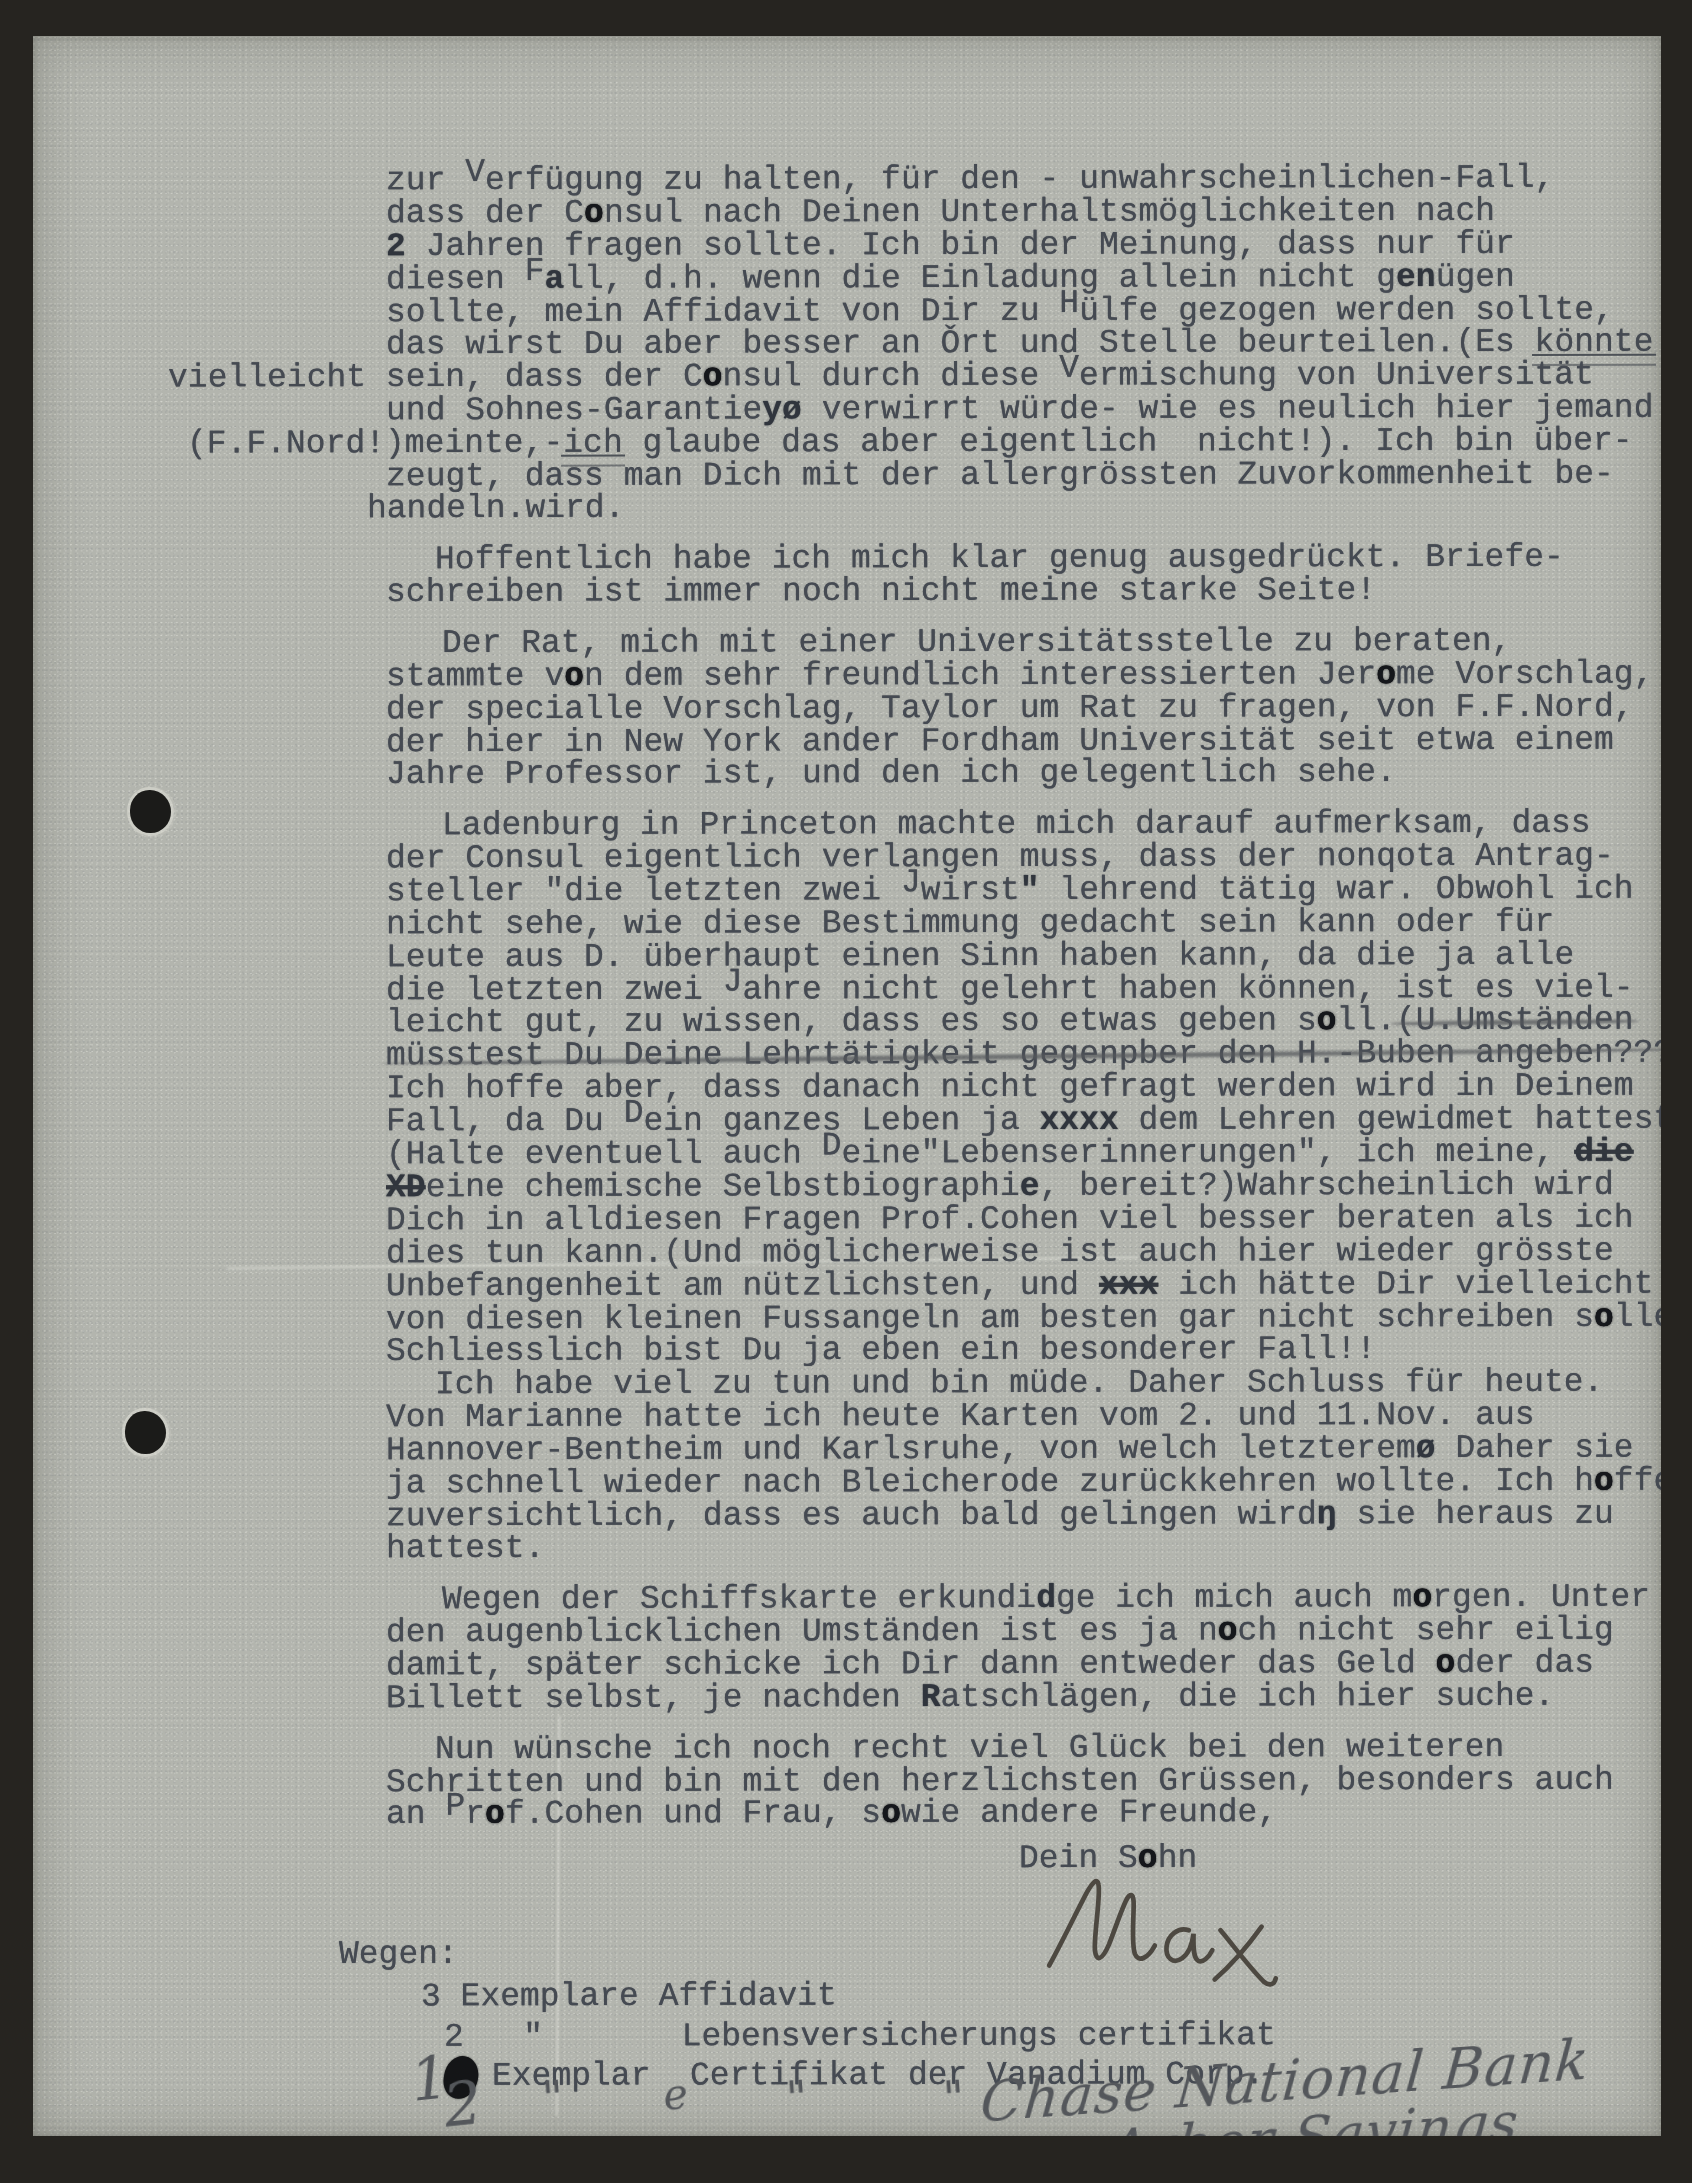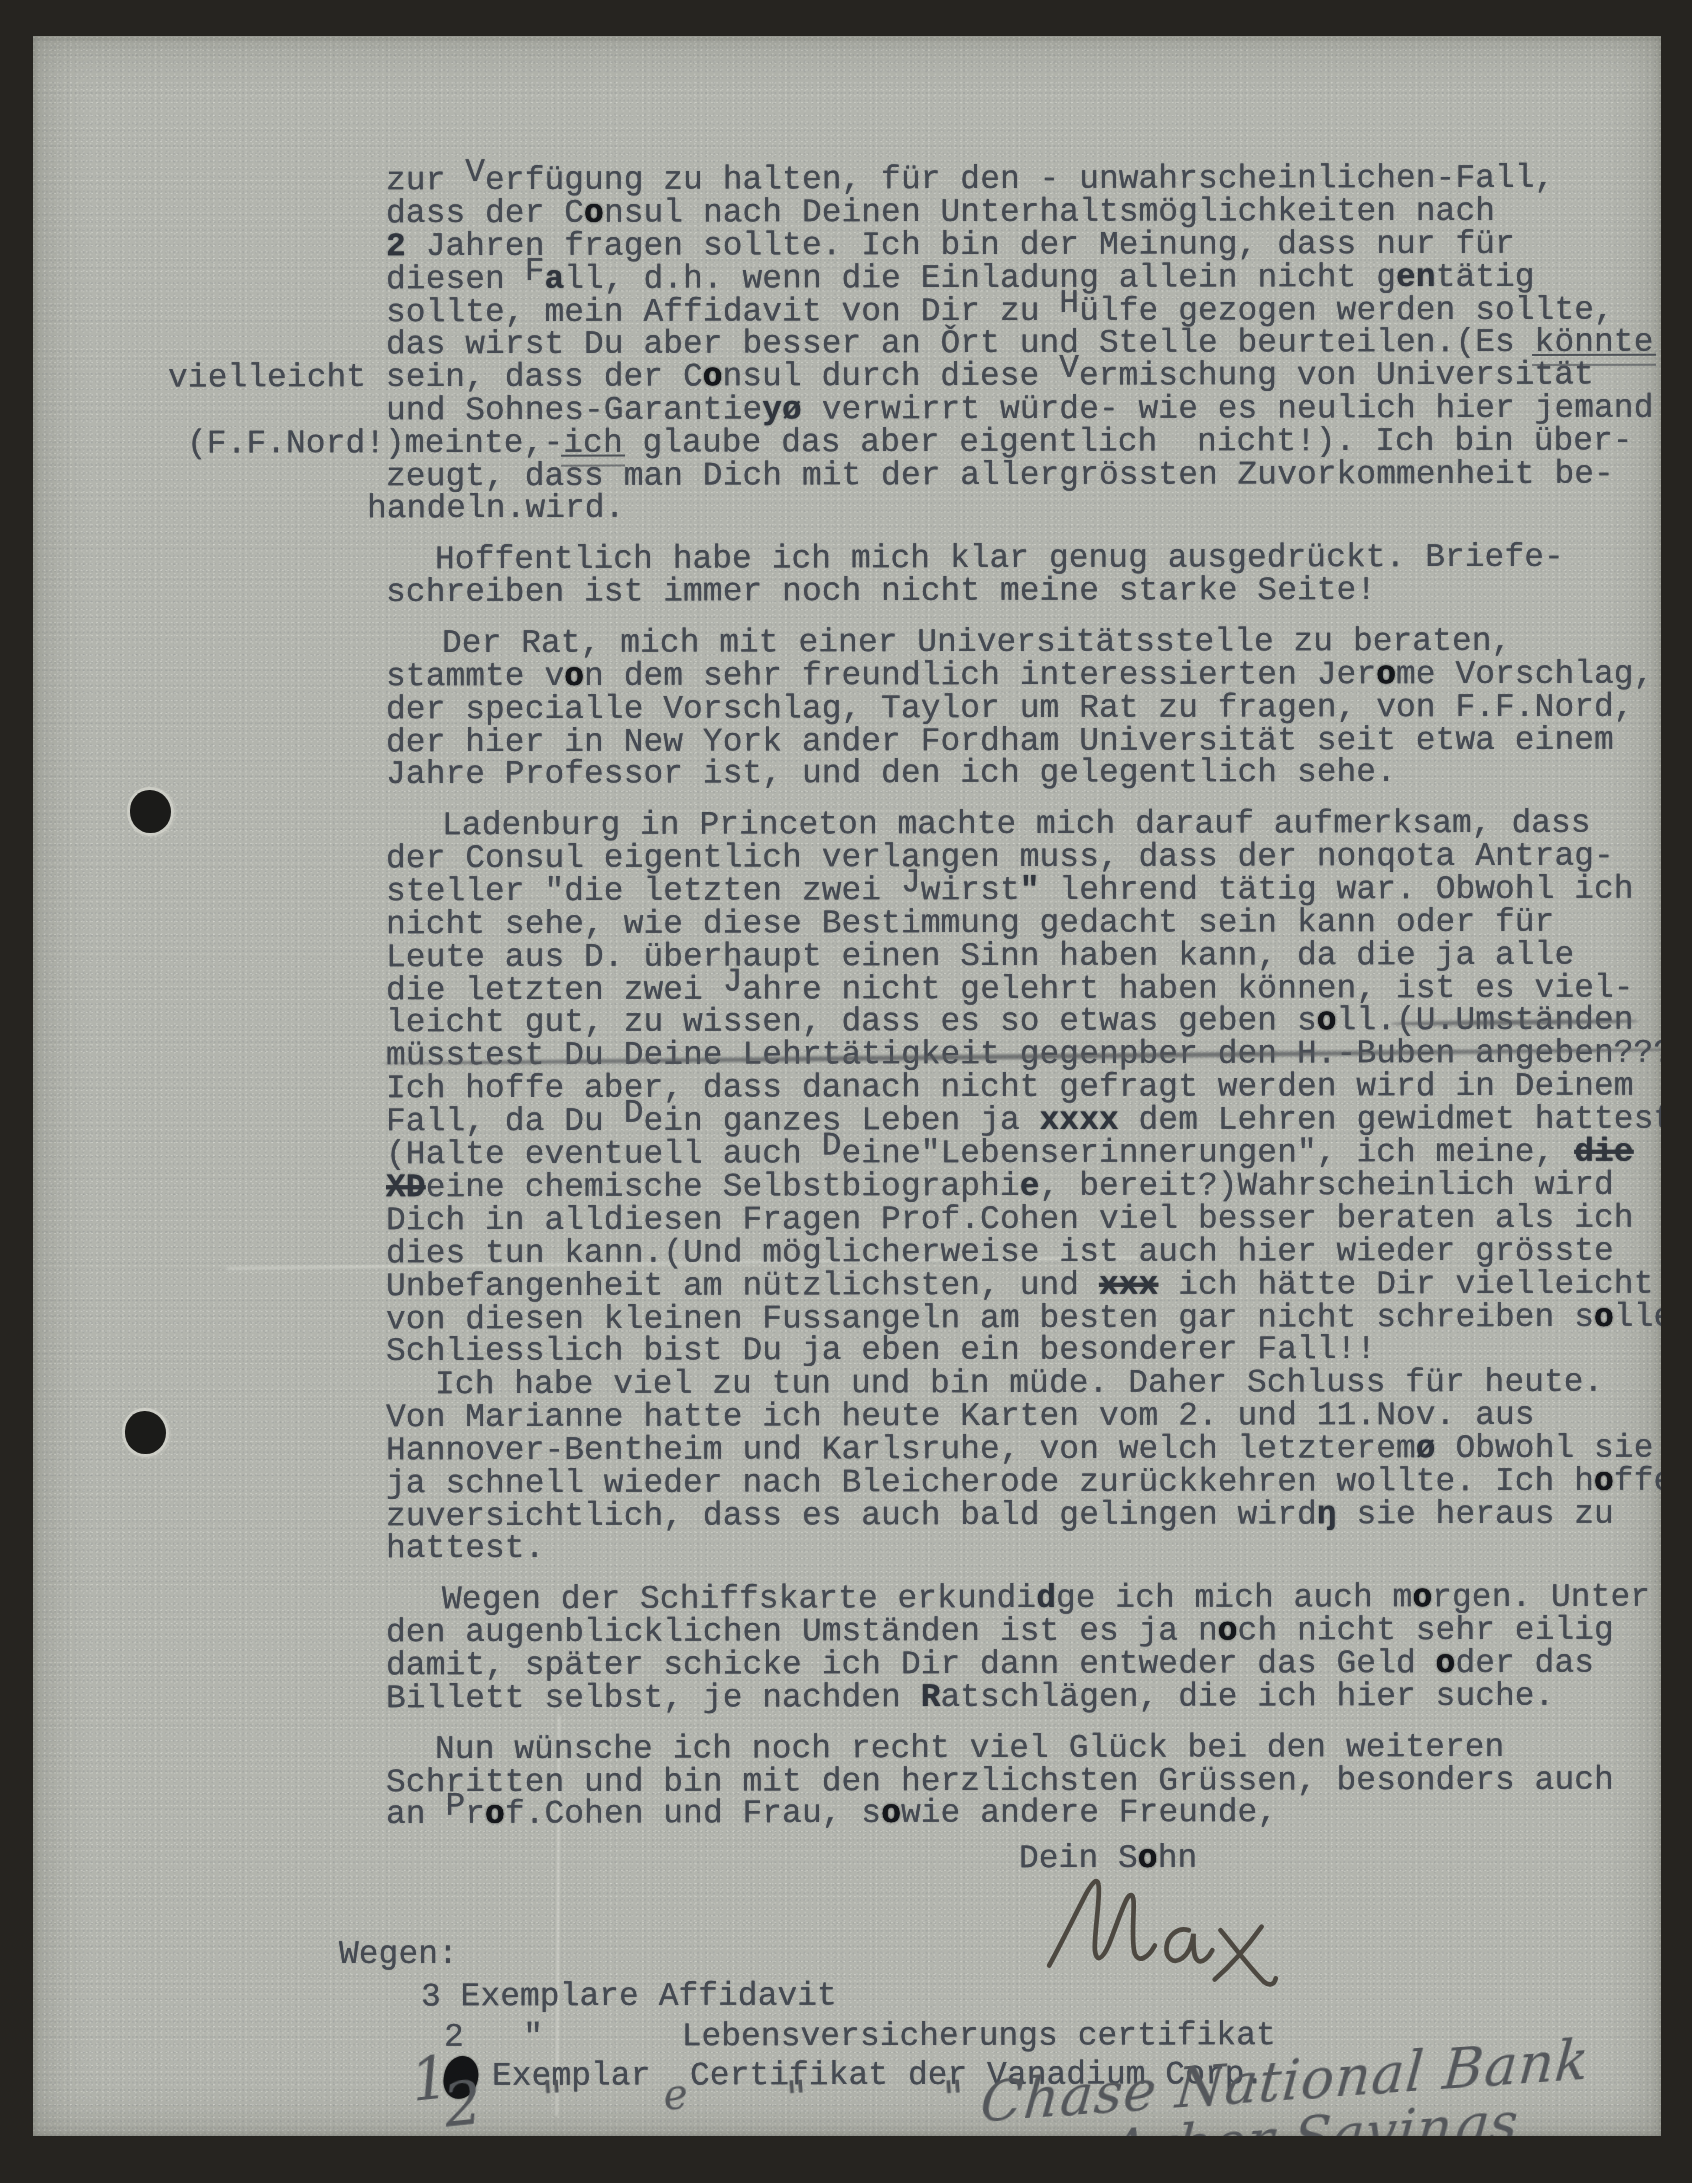--- a/index.html
+++ b/index.html
@@ -78,21 +78,21 @@
 
 <div id="stage">
   <div id="paper">
     <div class="crease-h" style="left:194px;top:1226px;width:911px;transform:rotate(-0.7deg);"></div>
     <div class="crease-v" style="left:524px;top:1680px;height:400px;transform:rotate(0.4deg);"></div>
 
     <div id="typed-layer">
         <div class="tline" style="left: 353px; top: 127px;"><span>zur </span><span class="up">V</span><span>erfügung zu halten, für den - unwahrscheinlichen-Fall,</span></div>
         <div class="tline" style="left: 353px; top: 160px;"><span>dass der C</span><span class="dot">o</span><span>nsul nach Deinen Unterhaltsmöglichkeiten nach</span></div>
         <div class="tline" style="left: 353px; top: 193px;"><span class="xb">2</span><span> Jahren fragen sollte. Ich bin der Meinung, dass nur für</span></div>
-        <div class="tline" style="left: 353px; top: 226px;"><span>diesen </span><span class="up">F</span><span class="xb">a</span><span>ll, d.h. wenn die Einladung allein nicht g</span><span class="xb">en</span><span>tätig</span></div>
+        <div class="tline" style="left: 353px; top: 226px;"><span>diesen </span><span class="up">F</span><span class="xb">a</span><span>ll, d.h. wenn die Einladung allein nicht g</span><span class="xb">en</span><span>ügen</span></div>
         <div class="tline" style="left: 353px; top: 259px;"><span>sollte, mein Affidavit von Dir zu </span><span class="up">H</span><span>ülfe gezogen werden sollte,</span></div>
         <div class="tline" style="left: 353px; top: 291px;"><span>das wirst Du aber besser an Ǒrt und Stelle beurteilen.(Es </span><span class="u2">könnte</span></div>
         <div class="tline" style="left: 135px; top: 324px;"><span>vielleicht sein, dass der C</span><span class="dot">o</span><span>nsul durch diese </span><span class="up">V</span><span>ermischung von Universität</span></div>
         <div class="tline" style="left: 353px; top: 357px;"><span>und Sohnes-Garantie</span><span class="xb">yø</span><span> verwirrt würde- wie es neulich hier jemand</span></div>
         <div class="tline" style="left: 154px; top: 390px;"><span>(F.F.Nord!)meinte,-</span><span class="u2">ich</span><span> glaube das aber eigentlich  nicht!). Ich bin über-</span></div>
         <div class="tline" style="left: 353px; top: 423px;"><span>zeugt, dass man Dich mit der allergrössten Zuvorkommenheit be-</span></div>
         <div class="tline" style="left: 334px; top: 456px;"><span>handeln.wird.</span></div>
         <div class="tline" style="left: 402px; top: 506px;"><span>Hoffentlich habe ich mich klar genug ausgedrückt. Briefe-</span></div>
         <div class="tline" style="left: 353px; top: 539px;"><span>schreiben ist immer noch nicht meine starke Seite!</span></div>
         <div class="tline" style="left: 409px; top: 590px;"><span>Der Rat, mich mit einer Universitätsstelle zu beraten,</span></div>
@@ -112,21 +112,21 @@
         <div class="tline" style="left: 353px; top: 1068px;"><span>Fall, da Du </span><span class="up">D</span><span>ein ganzes Leben ja </span><span class="xb">xxxx</span><span> dem Lehren gewidmet hattest.</span></div>
         <div class="tline" style="left: 353px; top: 1101px;"><span>(Halte eventuell auch </span><span class="up">D</span><span>eine"Lebenserinnerungen", ich meine, </span><span class="ot">die</span></div>
         <div class="tline" style="left: 353px; top: 1134px;"><span class="ot">XD</span><span>eine chemische Selbstbiographi</span><span class="xb">e</span><span>, bereit?)Wahrscheinlich wird</span></div>
         <div class="tline" style="left: 353px; top: 1167px;"><span>Dich in alldiesen Fragen Prof.Cohen viel besser beraten als ich</span></div>
         <div class="tline" style="left: 353px; top: 1200px;"><span>dies tun kann.(Und möglicherweise ist auch hier wieder grösste</span></div>
         <div class="tline" style="left: 353px; top: 1233px;"><span>Unbefangenheit am nützlichsten, und </span><span class="ot">xxx</span><span> ich hätte Dir vielleicht</span></div>
         <div class="tline" style="left: 353px; top: 1266px;"><span>von diesen kleinen Fussangeln am besten gar nicht schreiben s</span><span class="dot">o</span><span>llen?)</span></div>
         <div class="tline" style="left: 353px; top: 1298px;"><span>Schliesslich bist Du ja eben ein besonderer Fall!!</span></div>
         <div class="tline" style="left: 402px; top: 1331px;"><span>Ich habe viel zu tun und bin müde. Daher Schluss für heute.</span></div>
         <div class="tline" style="left: 353px; top: 1364px;"><span>Von Marianne hatte ich heute Karten vom 2. und 11.Nov. aus</span></div>
-        <div class="tline" style="left: 353px; top: 1397px;"><span>Hannover-Bentheim und Karlsruhe, von welch letzterem</span><span class="xb">ø</span><span> Obwohl sie</span></div>
+        <div class="tline" style="left: 353px; top: 1397px;"><span>Hannover-Bentheim und Karlsruhe, von welch letzterem</span><span class="xb">ø</span><span> Daher sie</span></div>
         <div class="tline" style="left: 353px; top: 1430px;"><span>ja schnell wieder nach Bleicherode zurückkehren wollte. Ich h</span><span class="dot">o</span><span>ffe,</span></div>
         <div class="tline" style="left: 353px; top: 1463px;"><span>zuversichtlich, dass es auch bald gelingen wird</span><span class="xb">ŋ</span><span> sie heraus zu</span></div>
         <div class="tline" style="left: 353px; top: 1496px;"><span>hattest.</span></div>
         <div class="tline" style="left: 409px; top: 1546px;"><span>Wegen der Schiffskarte erkundi</span><span class="xb">d</span><span>ge ich mich auch m</span><span class="dot">o</span><span>rgen. Unter</span></div>
         <div class="tline" style="left: 353px; top: 1579px;"><span>den augenblicklichen Umständen ist es ja n</span><span class="dot">o</span><span>ch nicht sehr eilig</span></div>
         <div class="tline" style="left: 353px; top: 1612px;"><span>damit, später schicke ich Dir dann entweder das Geld </span><span class="dot">o</span><span>der das</span></div>
         <div class="tline" style="left: 353px; top: 1645px;"><span>Billett selbst, je nachden </span><span class="xb">R</span><span>atschlägen, die ich hier suche.</span></div>
         <div class="tline" style="left: 402px; top: 1696px;"><span>Nun wünsche ich noch recht viel Glück bei den weiteren</span></div>
         <div class="tline" style="left: 353px; top: 1729px;"><span>Schritten und bin mit den herzlichsten Grüssen, besonders auch</span></div>
         <div class="tline" style="left: 353px; top: 1761px;"><span>an </span><span class="up">P</span><span>r</span><span class="dot">o</span><span>f.Cohen und Frau, s</span><span class="dot">o</span><span>wie andere Freunde,</span></div>

